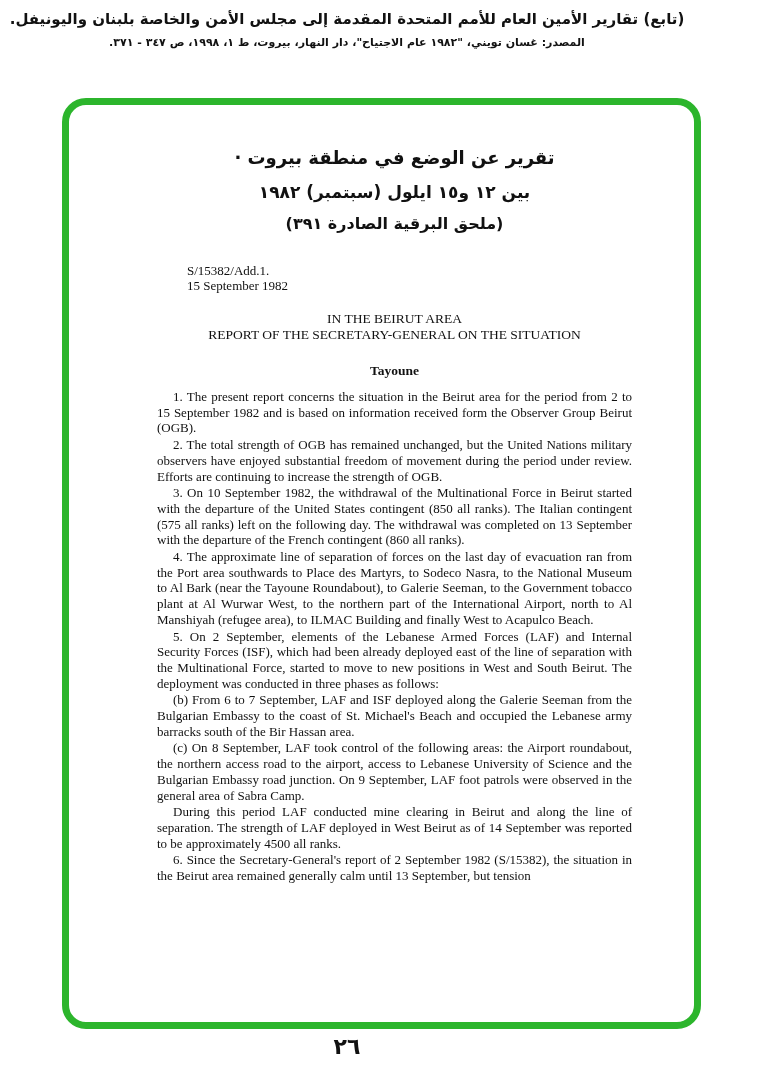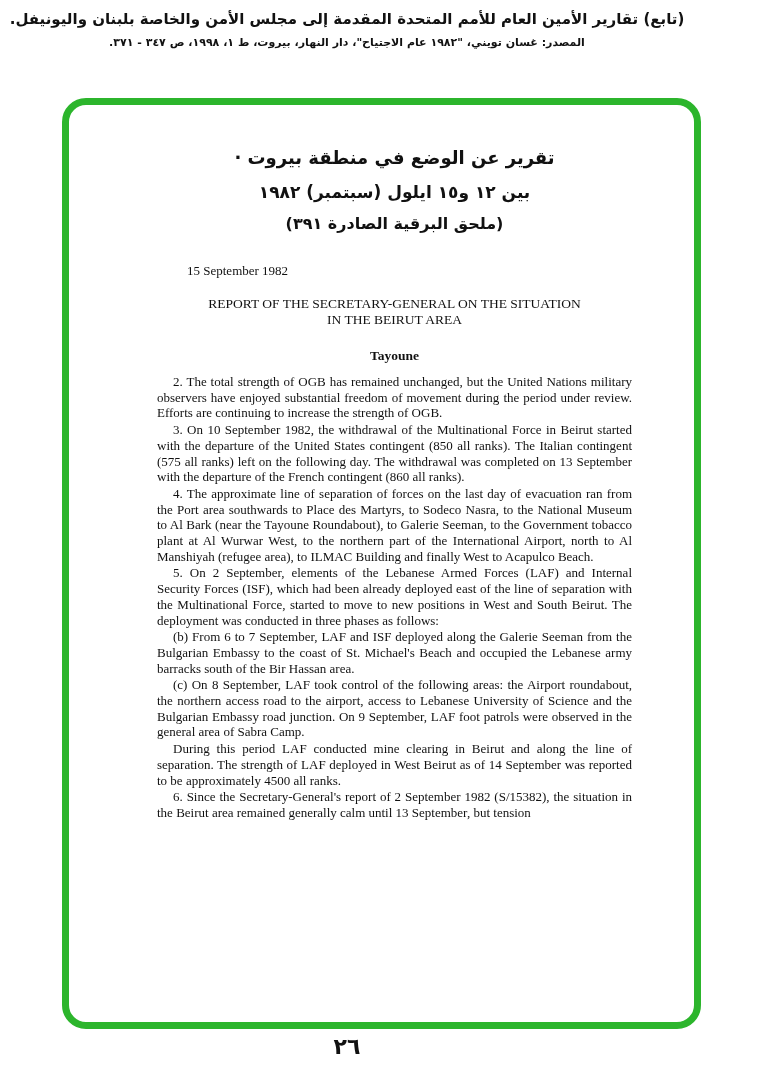--- a/index.html
+++ b/index.html
@@ -107,31 +107,33 @@
   <div class="green-frame">
     <div class="frame-content">
 
       <div class="ar-title">
         <div class="ar-t1">تقرير عن الوضع في منطقة بيروت ·</div>
         <div class="ar-t2">بين ١٢ و١٥ ايلول (سبتمبر) ١٩٨٢</div>
         <div class="ar-t3">(ملحق البرقية الصادرة ٣٩١)</div>
       </div>
 
       <div class="ref-block">
+        <div>S/15382/Add.1.</div>
         <div>15 September 1982</div>
       </div>
 
       <div class="en-title">
+        <div>IN THE BEIRUT AREA</div>
         <div>REPORT OF THE SECRETARY-GENERAL ON THE SITUATION</div>
-        <div>IN THE BEIRUT AREA</div>
       </div>
 
       <div class="addendum">Tayoune</div>
 
       <div class="body-text">
+        <p>1. The present report concerns the situation in the Beirut area for the period from 2 to 15 September 1982 and is based on information received form the Observer Group Beirut (OGB).</p>
         <p>2. The total strength of OGB has remained unchanged, but the United Nations military observers have enjoyed substantial freedom of movement during the period under review. Efforts are continuing to increase the strength of OGB.</p>
         <p>3. On 10 September 1982, the withdrawal of the Multinational Force in Beirut started with the departure of the United States contingent (850 all ranks). The Italian contingent (575 all ranks) left on the following day. The withdrawal was completed on 13 September with the departure of the French contingent (860 all ranks).</p>
         <p>4. The approximate line of separation of forces on the last day of evacuation ran from the Port area southwards to Place des Martyrs, to Sodeco Nasra, to the National Museum to Al Bark (near the Tayoune Roundabout), to Galerie Seeman, to the Government tobacco plant at Al Wurwar West, to the northern part of the International Airport, north to Al Manshiyah (refugee area), to ILMAC Building and finally West to Acapulco Beach.</p>
         <p>5. On 2 September, elements of the Lebanese Armed Forces (LAF) and Internal Security Forces (ISF), which had been already deployed east of the line of separation with the Multinational Force, started to move to new positions in West and South Beirut. The deployment was conducted in three phases as follows:</p>
         <p>(b) From 6 to 7 September, LAF and ISF deployed along the Galerie Seeman from the Bulgarian Embassy to the coast of St. Michael's Beach and occupied the Lebanese army barracks south of the Bir Hassan area.</p>
         <p>(c) On 8 September, LAF took control of the following areas: the Airport roundabout, the northern access road to the airport, access to Lebanese University of Science and the Bulgarian Embassy road junction. On 9 September,  LAF  foot patrols were observed in the general area of Sabra Camp.</p>
         <p>During this period LAF conducted mine clearing in Beirut and along the line of separation. The strength of LAF deployed in West Beirut as of 14 September was reported to be approximately 4500 all ranks.</p>
         <p>6. Since the Secretary-General's report of 2 September 1982 (S/15382), the situation in the Beirut area remained generally calm until 13 September, but tension</p>
       </div>
 

